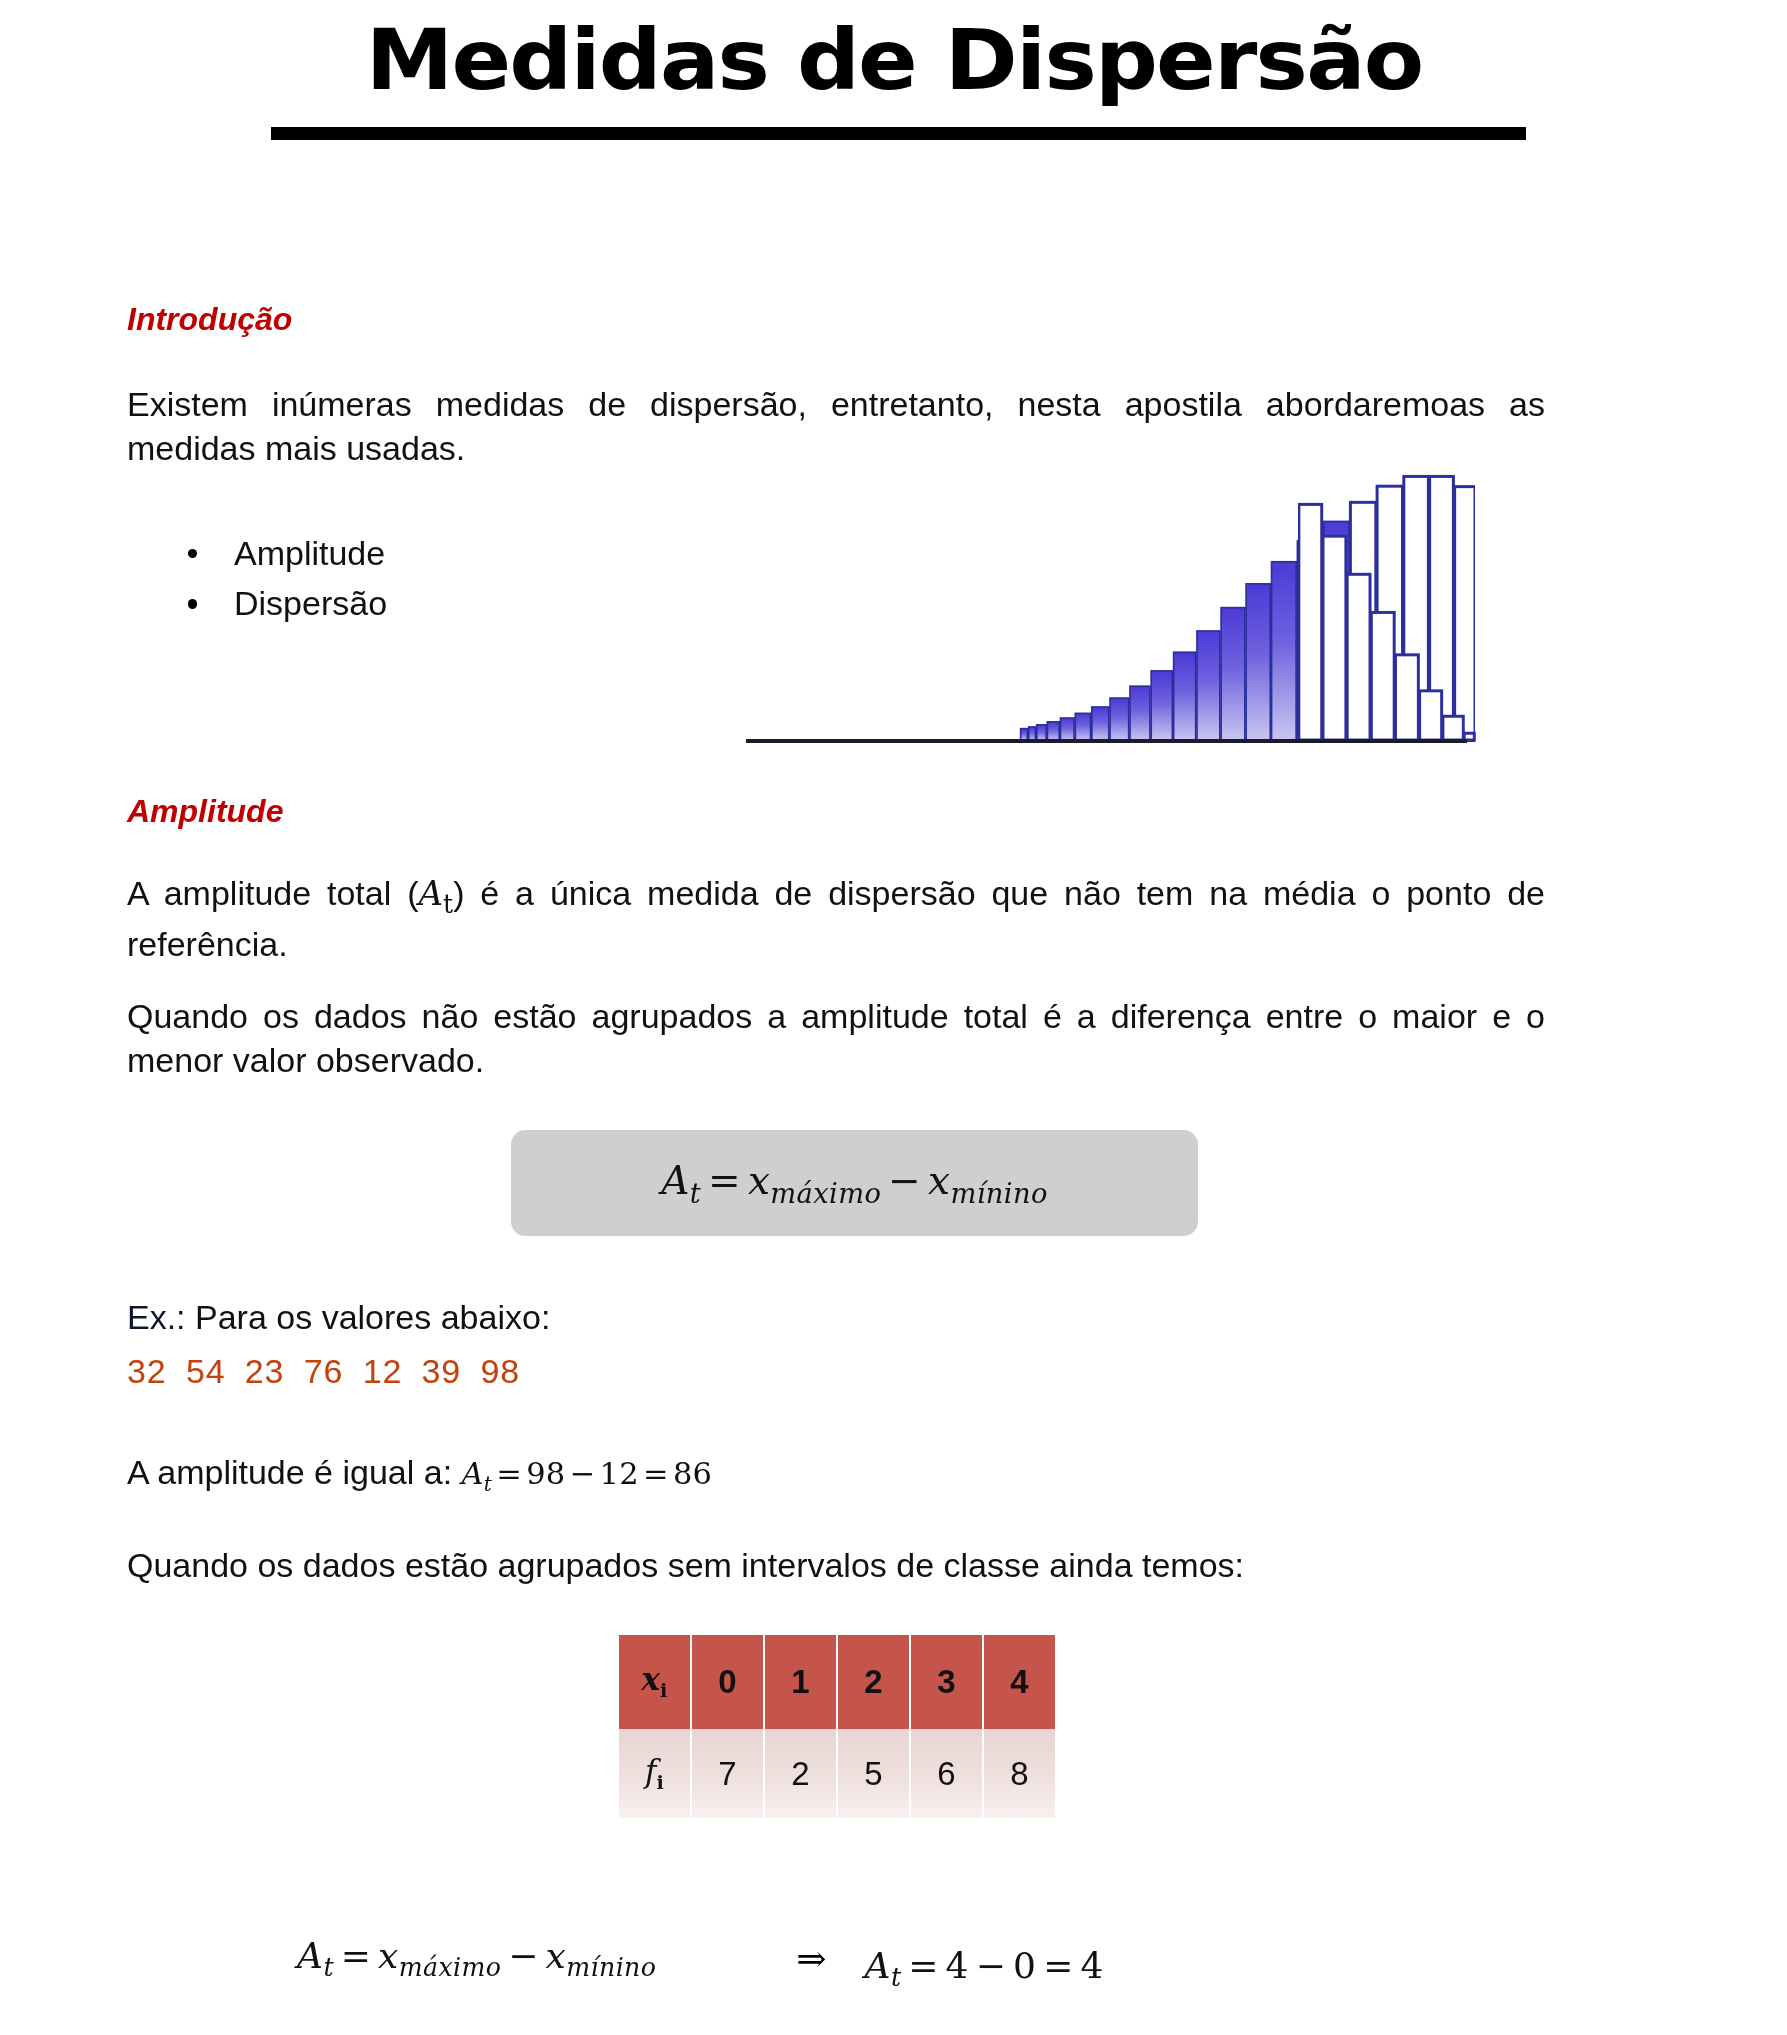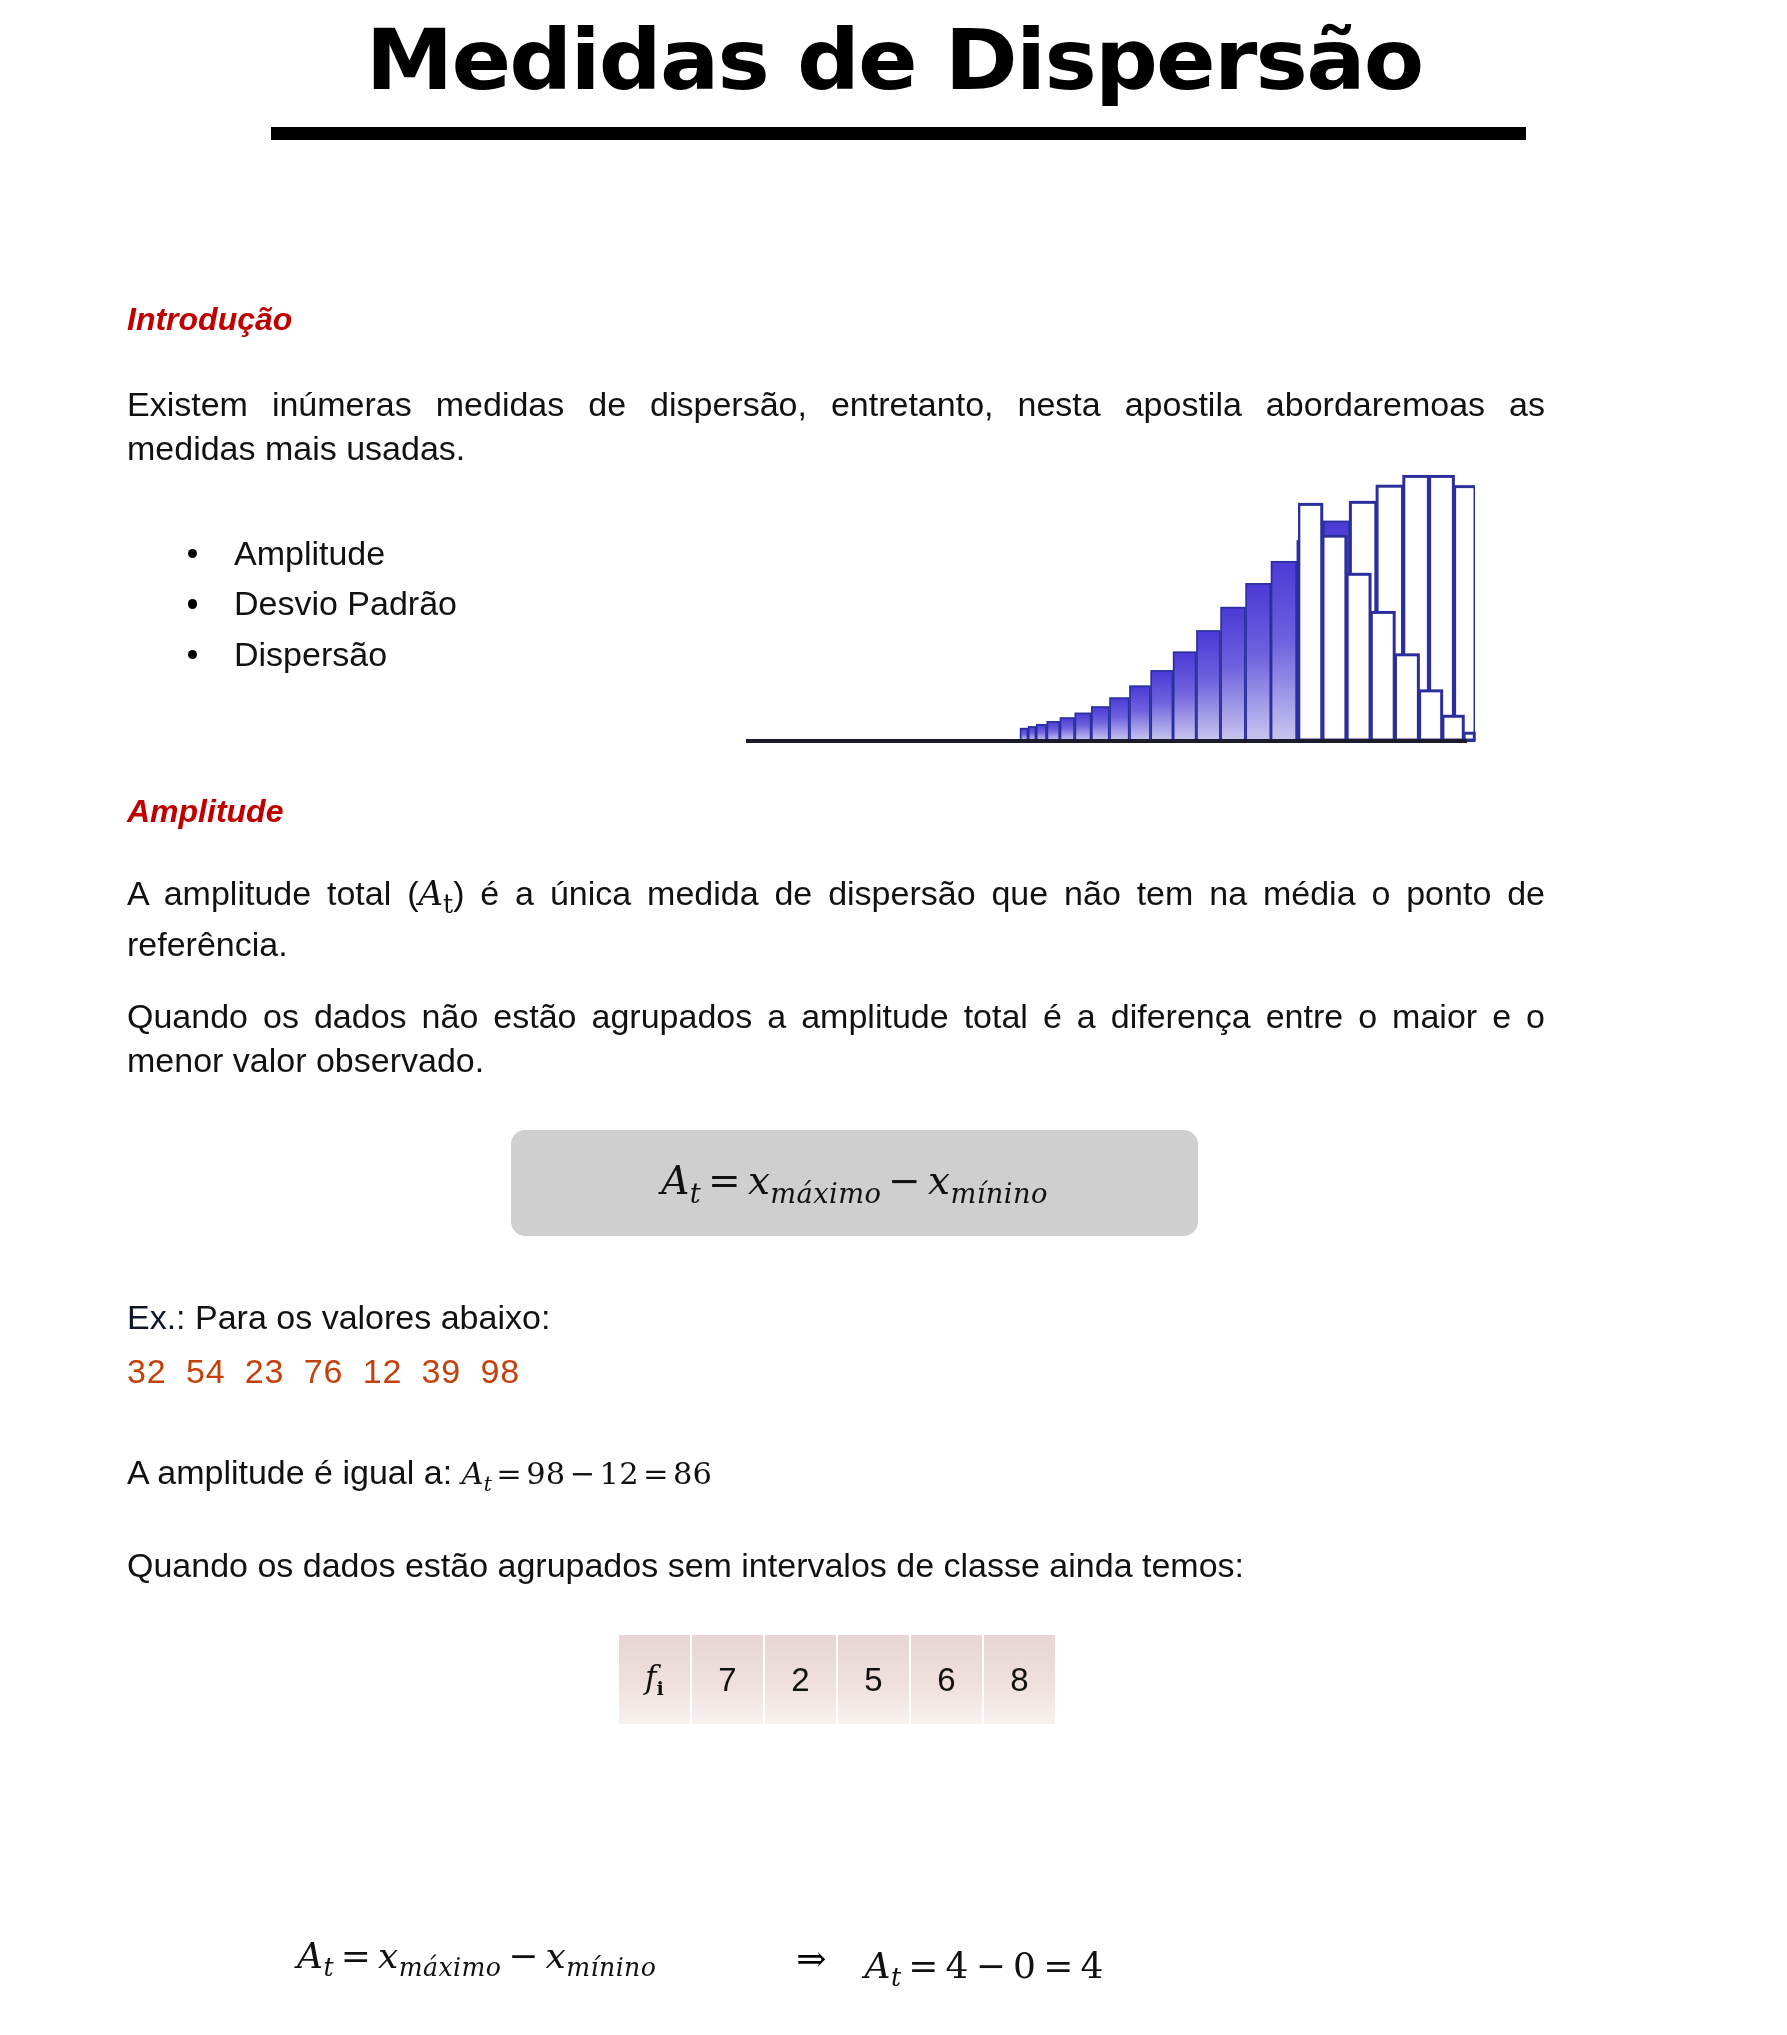--- a/index.html
+++ b/index.html
@@ -236,21 +236,20 @@
   <div id="page-title">Medidas de Dispersão</div>
   <div id="title-rule"></div>
 </div>
 
 <div class="section-heading" style="left:127px; top:301px;">Introdução</div>
 
 <div class="para justify" style="left:127px; top:382px; width:1418px;">Existem inúmeras medidas de dispersão, entretanto, nesta apostila abordaremoas as medidas mais usadas.</div>
 
 <ul id="bullet-list">
   <li>Amplitude</li>
-  <li>Desvio Padrão</li>
   <li>Dispersão</li>
 </ul>
 
 <div id="histogram">
   <svg viewBox="0 0 1720 690" preserveAspectRatio="none">
     <defs>
       <linearGradient id="barfill" x1="0" y1="0" x2="0" y2="1">
         <stop offset="0%" stop-color="#4b3ad6"></stop>
         <stop offset="45%" stop-color="#6f62de"></stop>
         <stop offset="100%" stop-color="#c9c6ef"></stop>
@@ -329,20 +328,28 @@
 
 <div class="para" style="left:127px; top:1450px; width:1418px;">
   <span>A amplitude é igual a:</span>
   <span class="inline-math"><span>A</span><span class="sub">t</span><span class="op">=</span><span class="num">98</span><span class="op">−</span><span class="num">12</span><span class="op">=</span><span class="num">86</span></span>
 </div>
 
 <div class="para" style="left:127px; top:1543px; width:1418px;">Quando os dados estão agrupados sem intervalos de classe ainda temos:</div>
 
 <table id="freq-table">
   <tbody>
+      <tr class="header-row">
+    <td class="label-cell"><span>x</span><span class="idx">i</span></td>
+    <td>0</td>
+    <td>1</td>
+    <td>2</td>
+    <td>3</td>
+    <td>4</td>
+  </tr>
   <tr class="data-row">
     <td class="label-cell"><span>f</span><span class="idx">i</span></td>
     <td>7</td>
     <td>2</td>
     <td>5</td>
     <td>6</td>
     <td>8</td>
   </tr>
 </tbody>
   </table>

